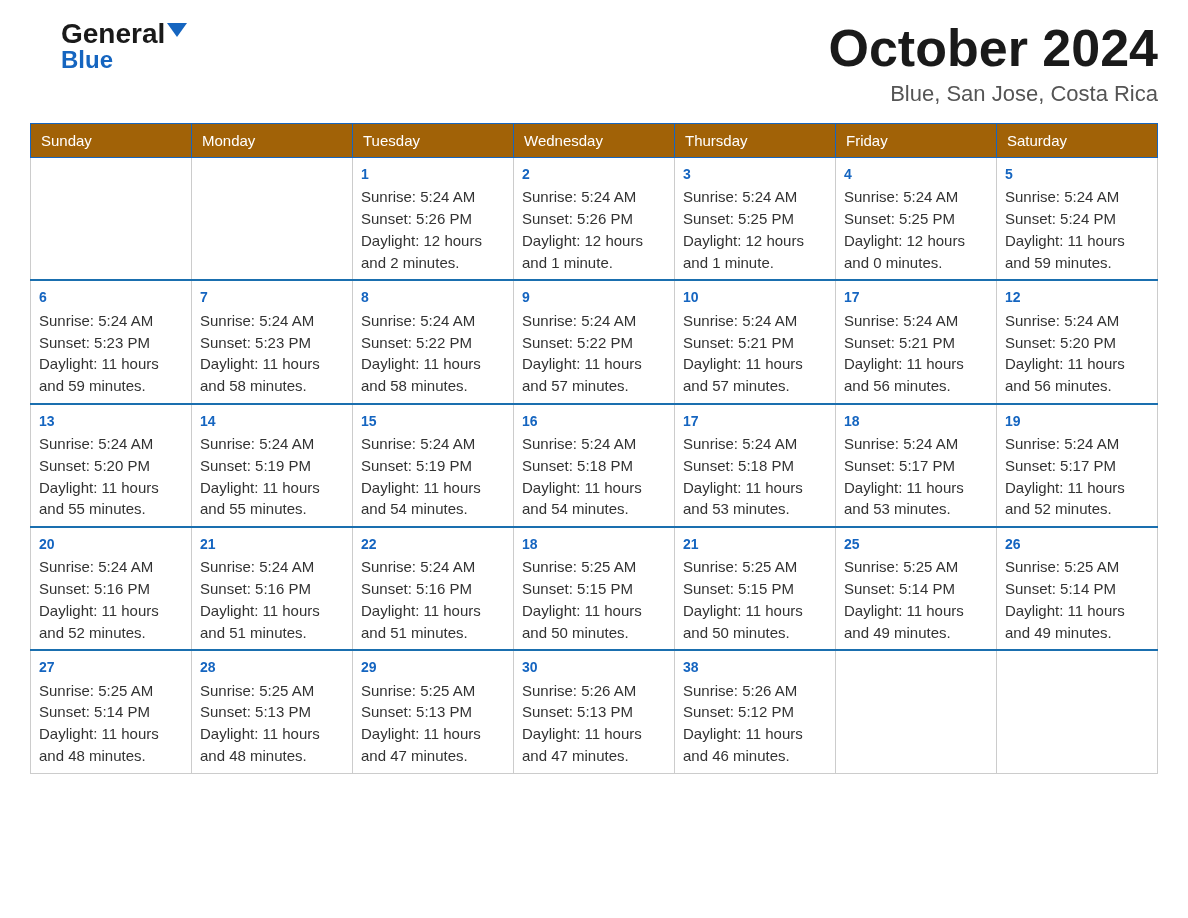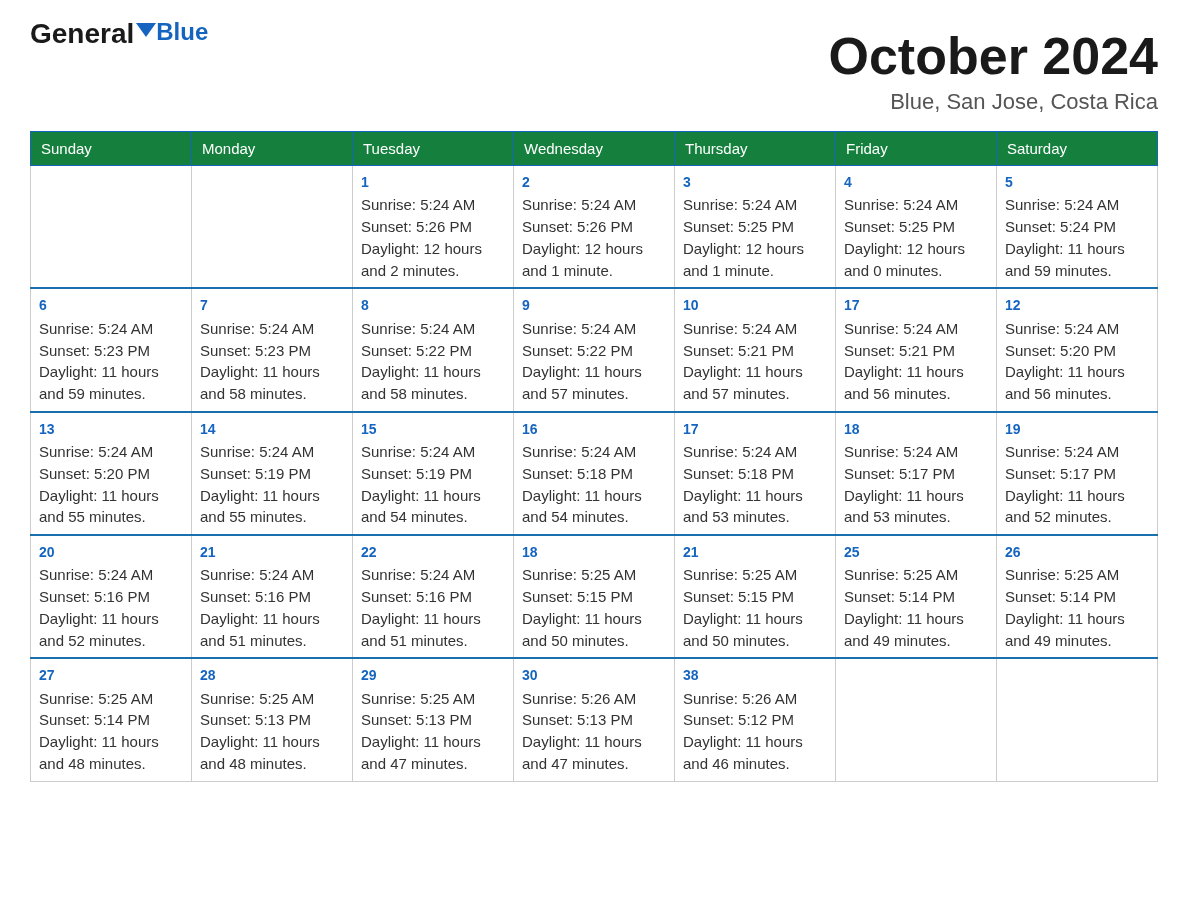--- a/index.html
+++ b/index.html
@@ -12,21 +12,23 @@
       min-height: 918px;
     }
     .header {
       display: flex;
       justify-content: space-between;
       align-items: flex-start;
       margin-bottom: 16px;
     }
     .logo {
       display: flex;
+      flex-direction: column;
       align-items: flex-start;
+      margin-left: 31px;
     }
     .logo-general {
       font-size: 28px;
       font-weight: bold;
       color: #1a1a1a;
       line-height: 1;
     }
     .logo-blue {
       font-size: 24px;
       font-weight: bold;
@@ -46,34 +48,33 @@
       top: -4px;
     }
     .title-block {
       text-align: right;
     }
     .month-title {
       font-size: 52px;
       font-weight: bold;
       color: #1a1a1a;
       line-height: 1.1;
-      margin-top: 8px;
     }
     .location-title {
       font-size: 22px;
       color: #555;
       margin-top: 4px;
     }
     .calendar {
       width: 100%;
       border-collapse: collapse;
       table-layout: fixed;
     }
     .calendar thead tr th {
-      background-color: #15803d;
+      background-color: #a16207;
       color: #fff;
       padding: 8px 10px;
       text-align: left;
       font-size: 15px;
       font-weight: normal;
       border: 1px solid #1565c0;
     }
     .calendar tbody tr td {
       vertical-align: top;
       padding: 6px 8px;

